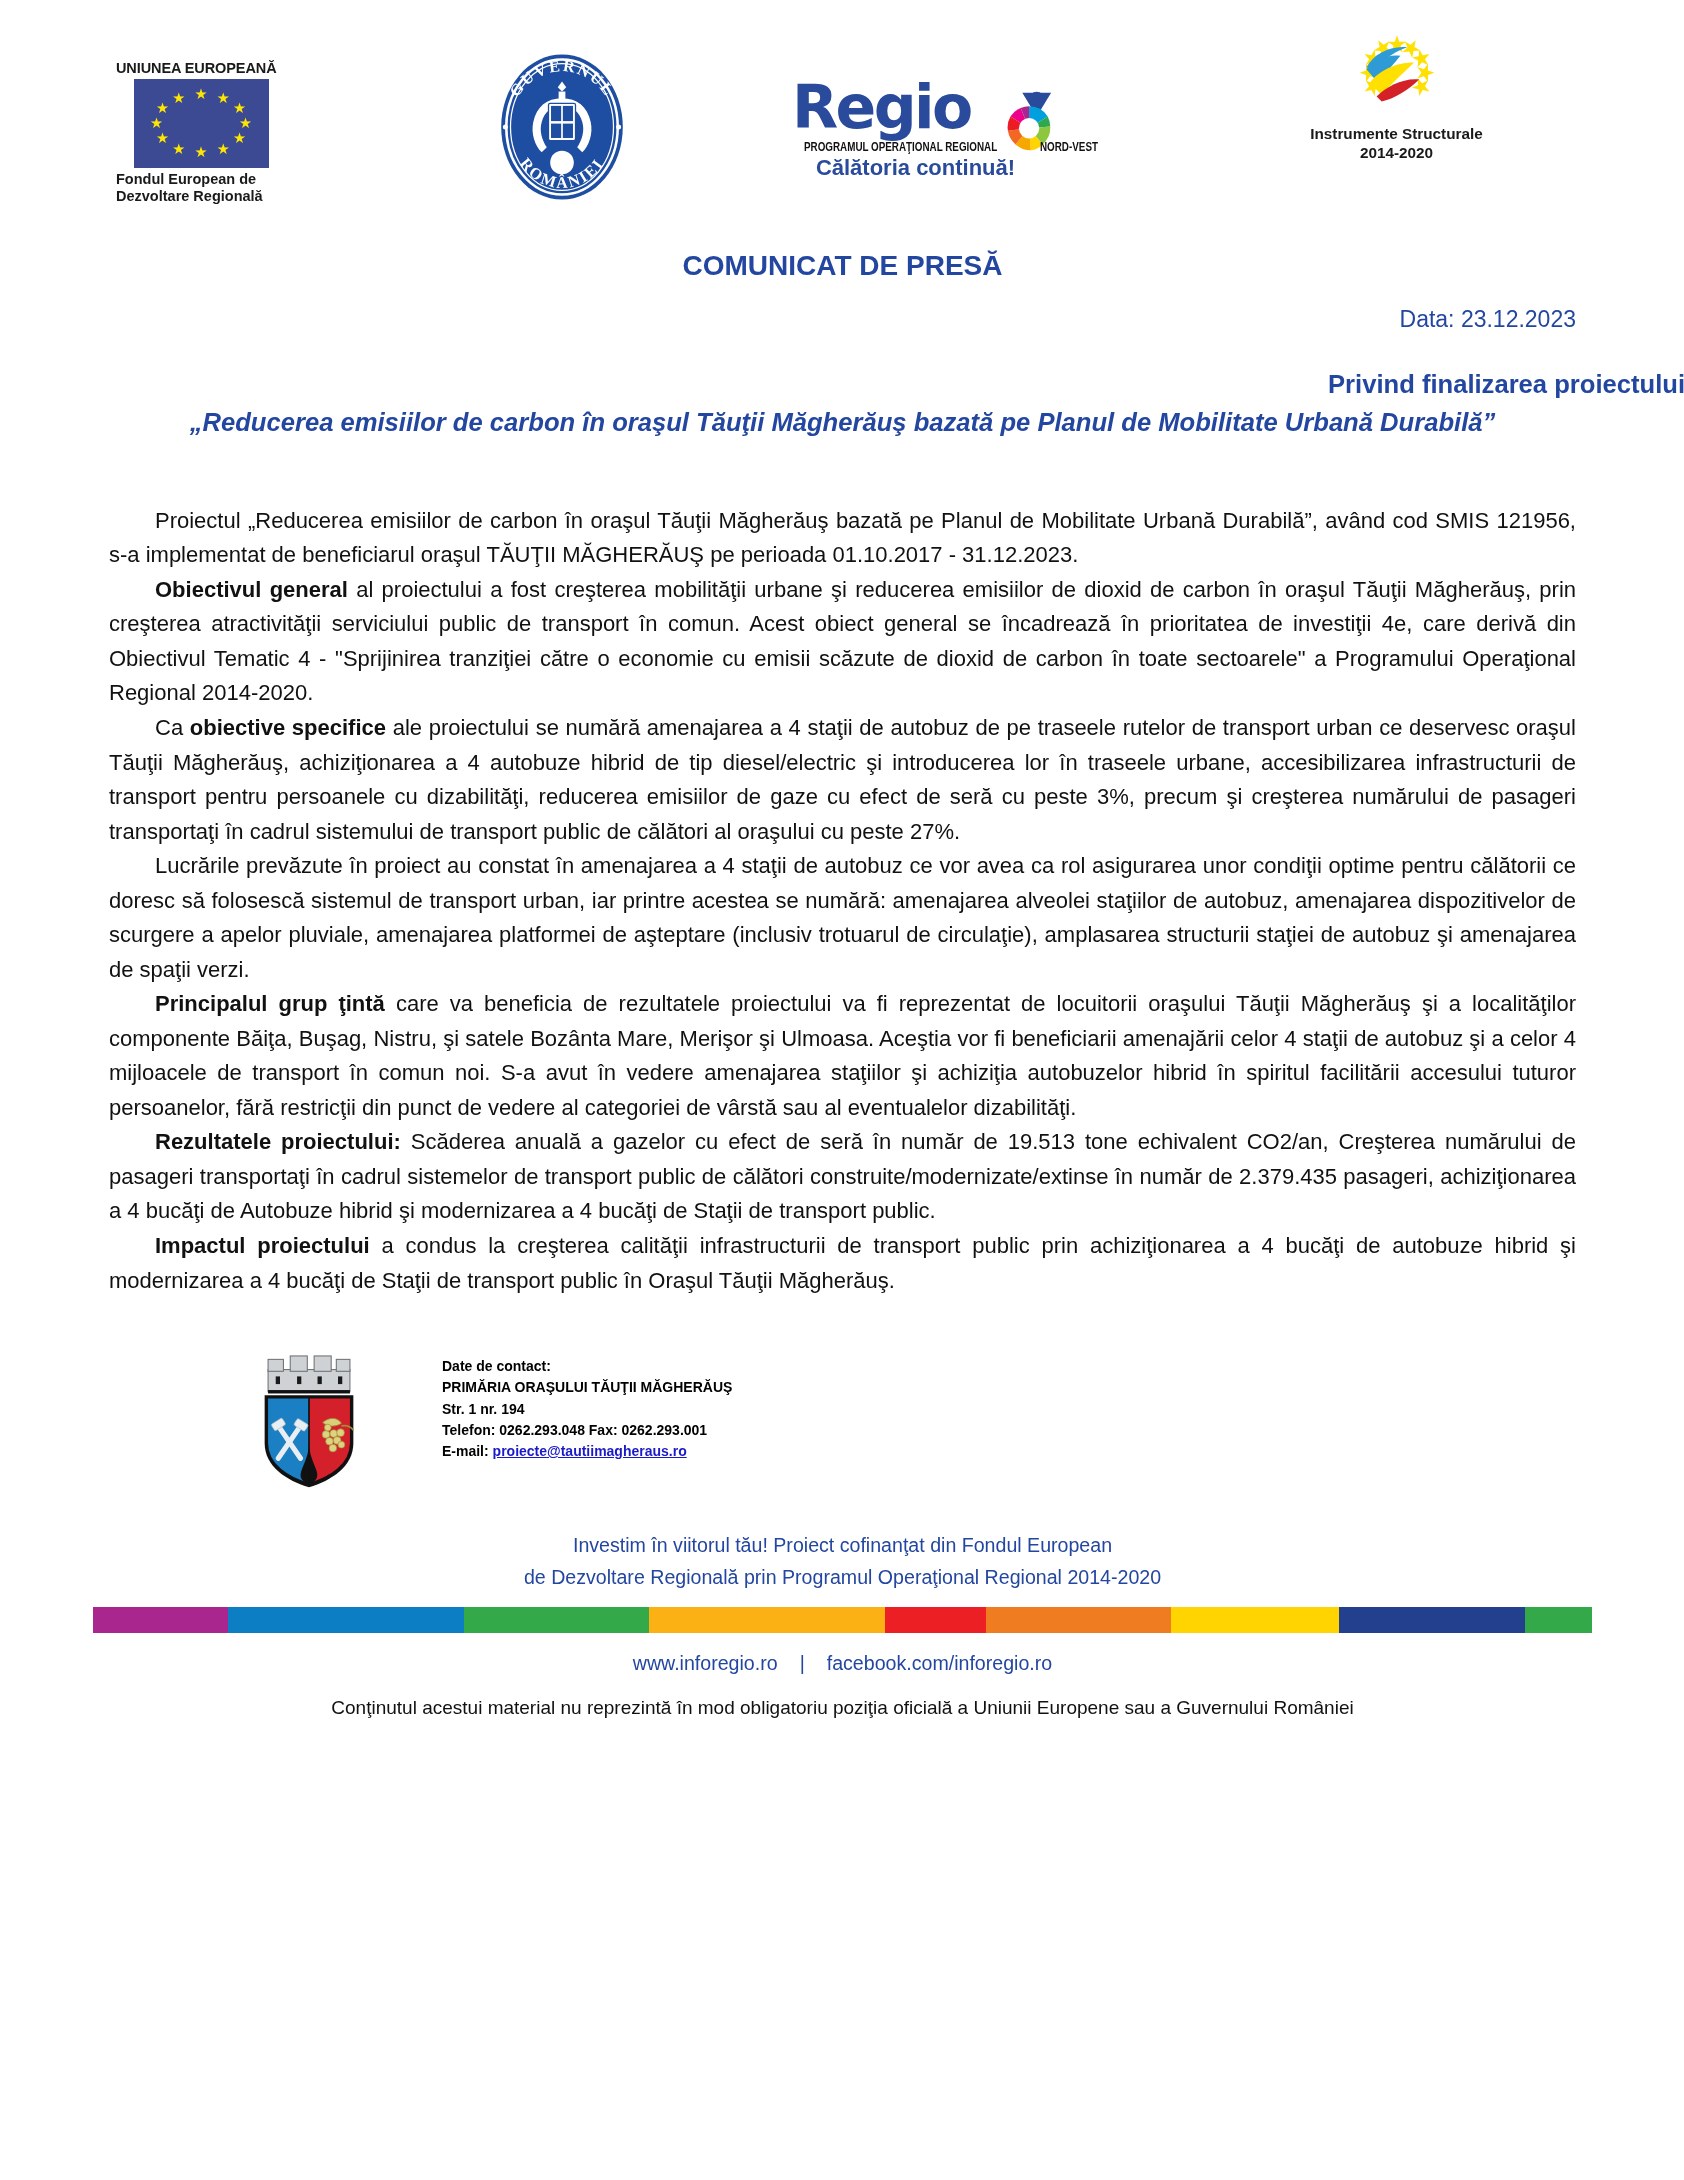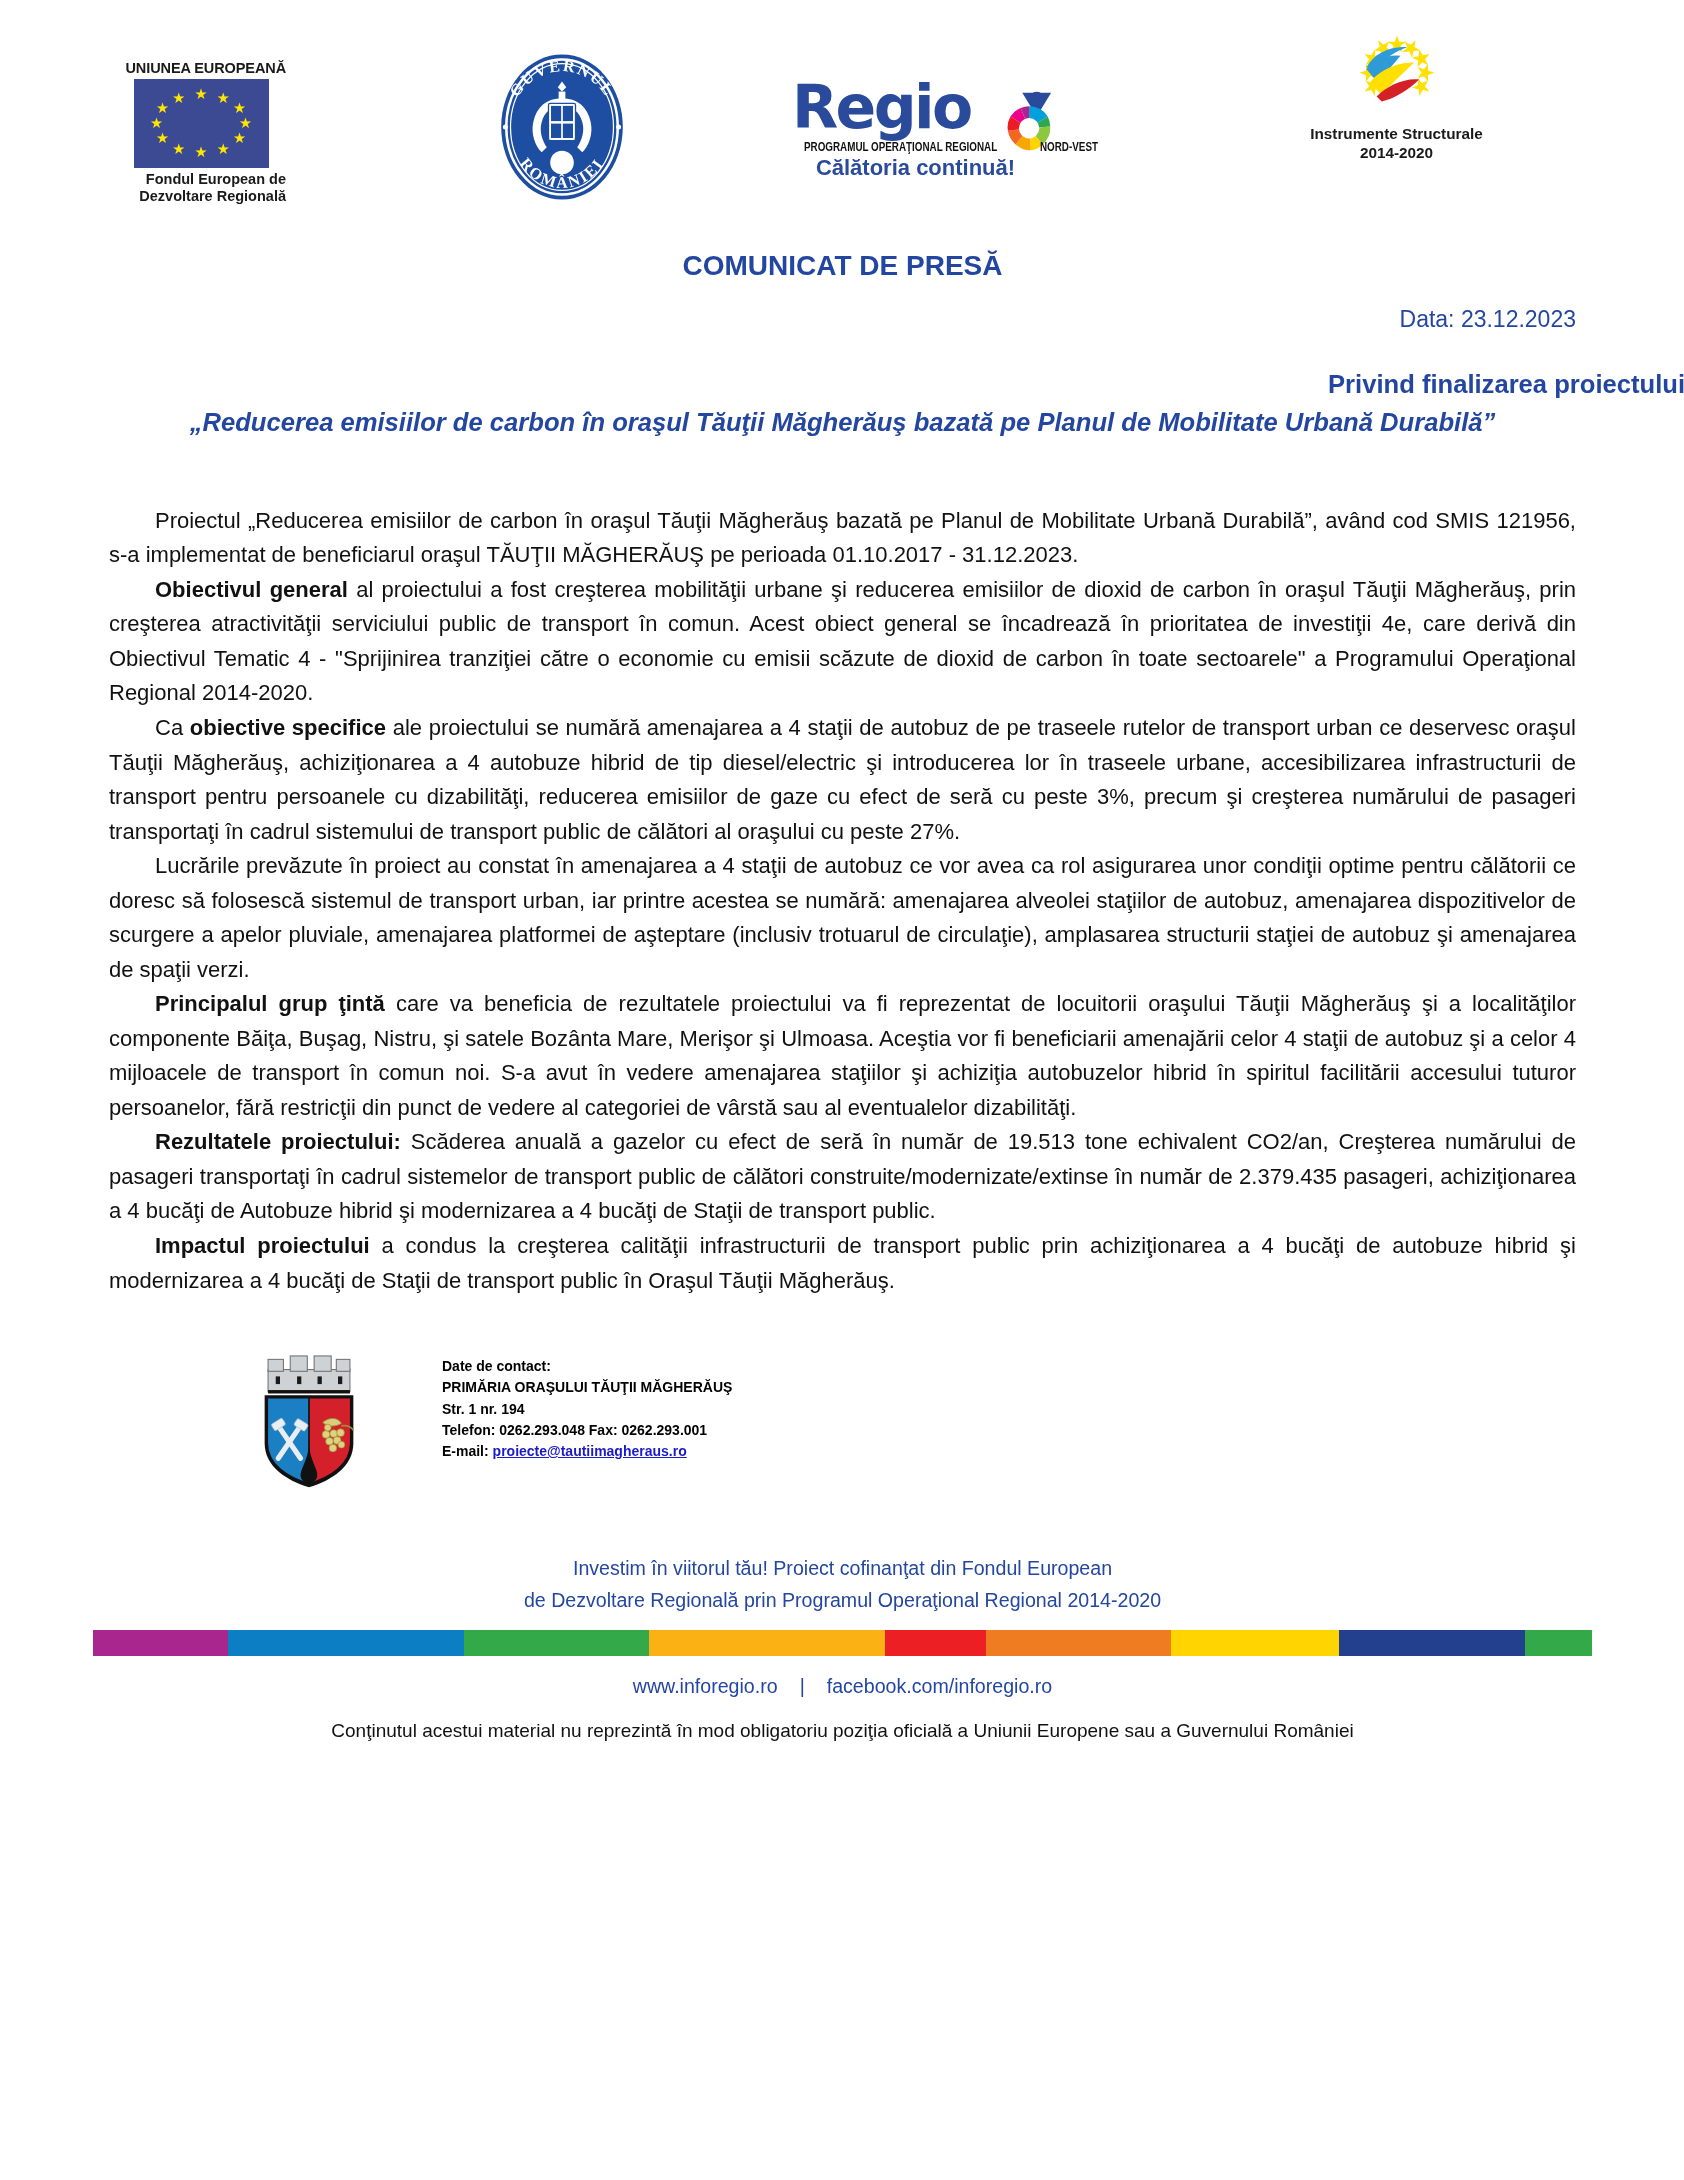--- a/index.html
+++ b/index.html
@@ -22,21 +22,21 @@
     height: 247px;
     width: 100%;
   }
 
   
   .eu-logo {
     position: absolute;
     left: 116px;
     top: 60px;
     width: 170px;
-    text-align: right;
+    text-align: left;
   }
   .eu-logo .eu-top-label {
     font-size: 14.5px;
     font-weight: 600;
     color: #1a1a1a;
     letter-spacing: -0.1px;
     margin-bottom: 2.6px;
     white-space: nowrap;
   }
   .eu-flag {
@@ -205,21 +205,21 @@
     text-decoration: underline;
     font-weight: bold;
   }
 
   
   .footer-slogan {
     text-align: center;
     color: #2346a0;
     font-size: 19.6px;
     line-height: 1.62;
-    margin-top: 64px;
+    margin-top: 41px;
   }
   .color-bar {
     display: flex;
     width: 1499px;
     height: 25.6px;
     margin: 13.6px auto 0;
   }
   .color-bar .seg { height: 100%; }
   .footer-links {
     text-align: center;

